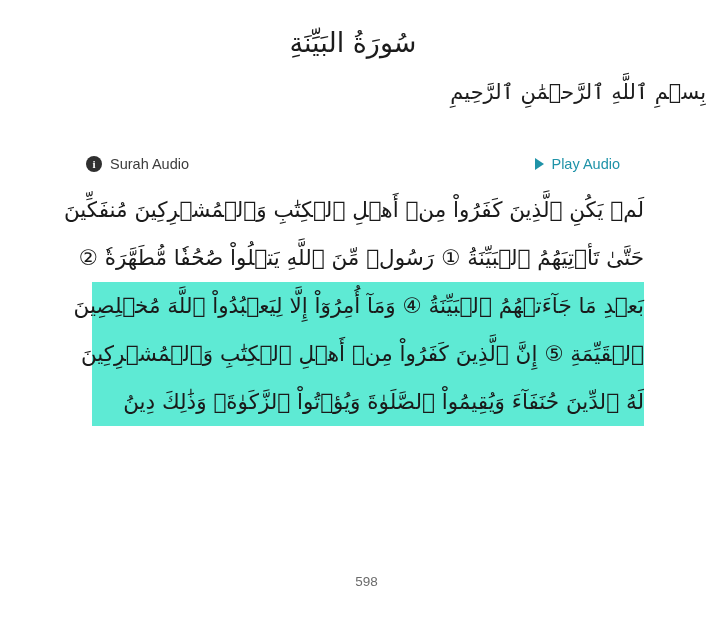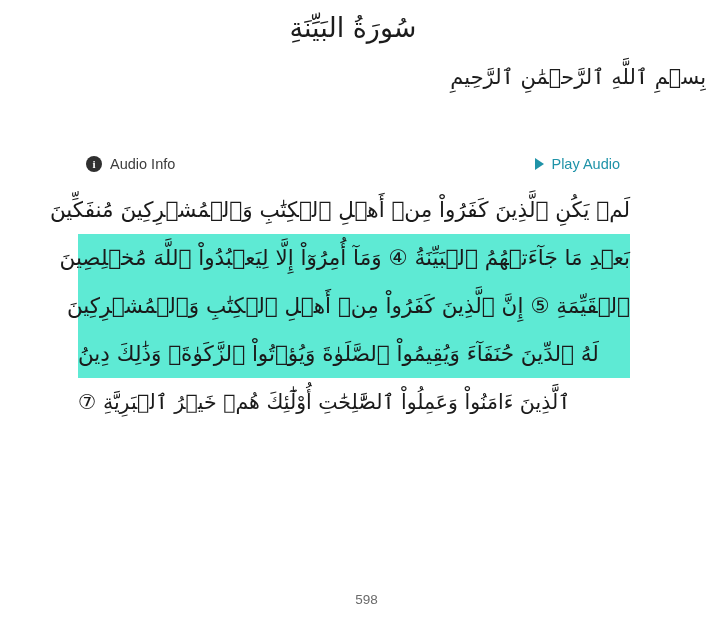--- a/index.html
+++ b/index.html
@@ -17,21 +17,21 @@
   .page {
     position: relative;
     width: 706px;
     height: 639px;
     box-sizing: border-box;
   }
 
   
   .surah-title {
     text-align: center;
-    padding-top: 8px;
+    padding-top: 23px;
     font-family: "DejaVu Sans", sans-serif;
     font-size: 27px;
     color: #1c1c1c;
     direction: rtl;
     line-height: 1.5;
     letter-spacing: 0.5px;
   }
   .bismillah {
     padding-top: 12px;
     font-family: "DejaVu Sans", sans-serif;
@@ -87,75 +87,75 @@
     height: 0;
     border-left: 9px solid #1f93a8;
     border-top: 6px solid transparent;
     border-bottom: 6px solid transparent;
   }
 
   
   .quran-block {
     position: absolute;
     top: 186px;
-    left: 78px;
+    left: 92px;
     width: 552px;
     direction: rtl;
-    text-align: left;
+    text-align: right;
   }
   .ayah-line {
     font-family: "DejaVu Sans", sans-serif;
     font-size: 21.5px;
     line-height: 48px;
     color: #1a1a1a;
     white-space: nowrap;
     letter-spacing: 0.2px;
   }
   .ayah-line.highlight {
     background: #5eead4;
   }
   .ayah-line.last {
     font-size: 20.5px;
   }
 
   
   .page-number {
     position: absolute;
-    top: 592px;
+    top: 574px;
     left: 0;
     right: 0;
     text-align: center;
     font-size: 13.5px;
     color: #6b6b6b;
     margin-left: 27px;
   }
 </style>
 </head>
 <body>
 
 <div class="page">
 
   <div class="surah-title">سُورَةُ البَيِّنَةِ</div>
 
   <div class="bismillah">بِسۡمِ ٱللَّهِ ٱلرَّحۡمَٰنِ ٱلرَّحِيمِ</div>
 
   <div class="toolbar">
     <div class="surah-info">
       <span class="info-icon">i</span>
-      <span>Audio Info</span>
+      <span>Surah Audio</span>
     </div>
     <div class="play-audio">
       <span class="play-icon"></span>
       <span>Play Audio</span>
     </div>
   </div>
 
   <div class="quran-block">
     <div class="ayah-line">لَمۡ يَكُنِ ٱلَّذِينَ كَفَرُواْ مِنۡ أَهۡلِ ٱلۡكِتَٰبِ وَٱلۡمُشۡرِكِينَ مُنفَكِّينَ</div>
+    <div class="ayah-line">حَتَّىٰ تَأۡتِيَهُمُ ٱلۡبَيِّنَةُ ①  رَسُولٞ مِّنَ ٱللَّهِ يَتۡلُواْ صُحُفٗا مُّطَهَّرَةٗ ②</div>
     <div class="ayah-line highlight">بَعۡدِ مَا جَآءَتۡهُمُ ٱلۡبَيِّنَةُ ④  وَمَآ أُمِرُوٓاْ إِلَّا لِيَعۡبُدُواْ ٱللَّهَ مُخۡلِصِينَ</div>
     <div class="ayah-line highlight">ٱلۡقَيِّمَةِ ⑤  إِنَّ ٱلَّذِينَ كَفَرُواْ مِنۡ أَهۡلِ ٱلۡكِتَٰبِ وَٱلۡمُشۡرِكِينَ</div>
     <div class="ayah-line highlight">لَهُ ٱلدِّينَ حُنَفَآءَ وَيُقِيمُواْ ٱلصَّلَوٰةَ وَيُؤۡتُواْ ٱلزَّكَوٰةَۚ وَذَٰلِكَ دِينُ</div>
-    <div class="ayah-line last">ٱلَّذِينَ ءَامَنُواْ وَعَمِلُواْ ٱلصَّٰلِحَٰتِ أُوْلَٰٓئِكَ هُمۡ خَيۡرُ ٱلۡبَرِيَّةِ ⑦</div>
   </div>
 
   <div class="page-number">598</div>
 
 </div>
 
 </body></html>

